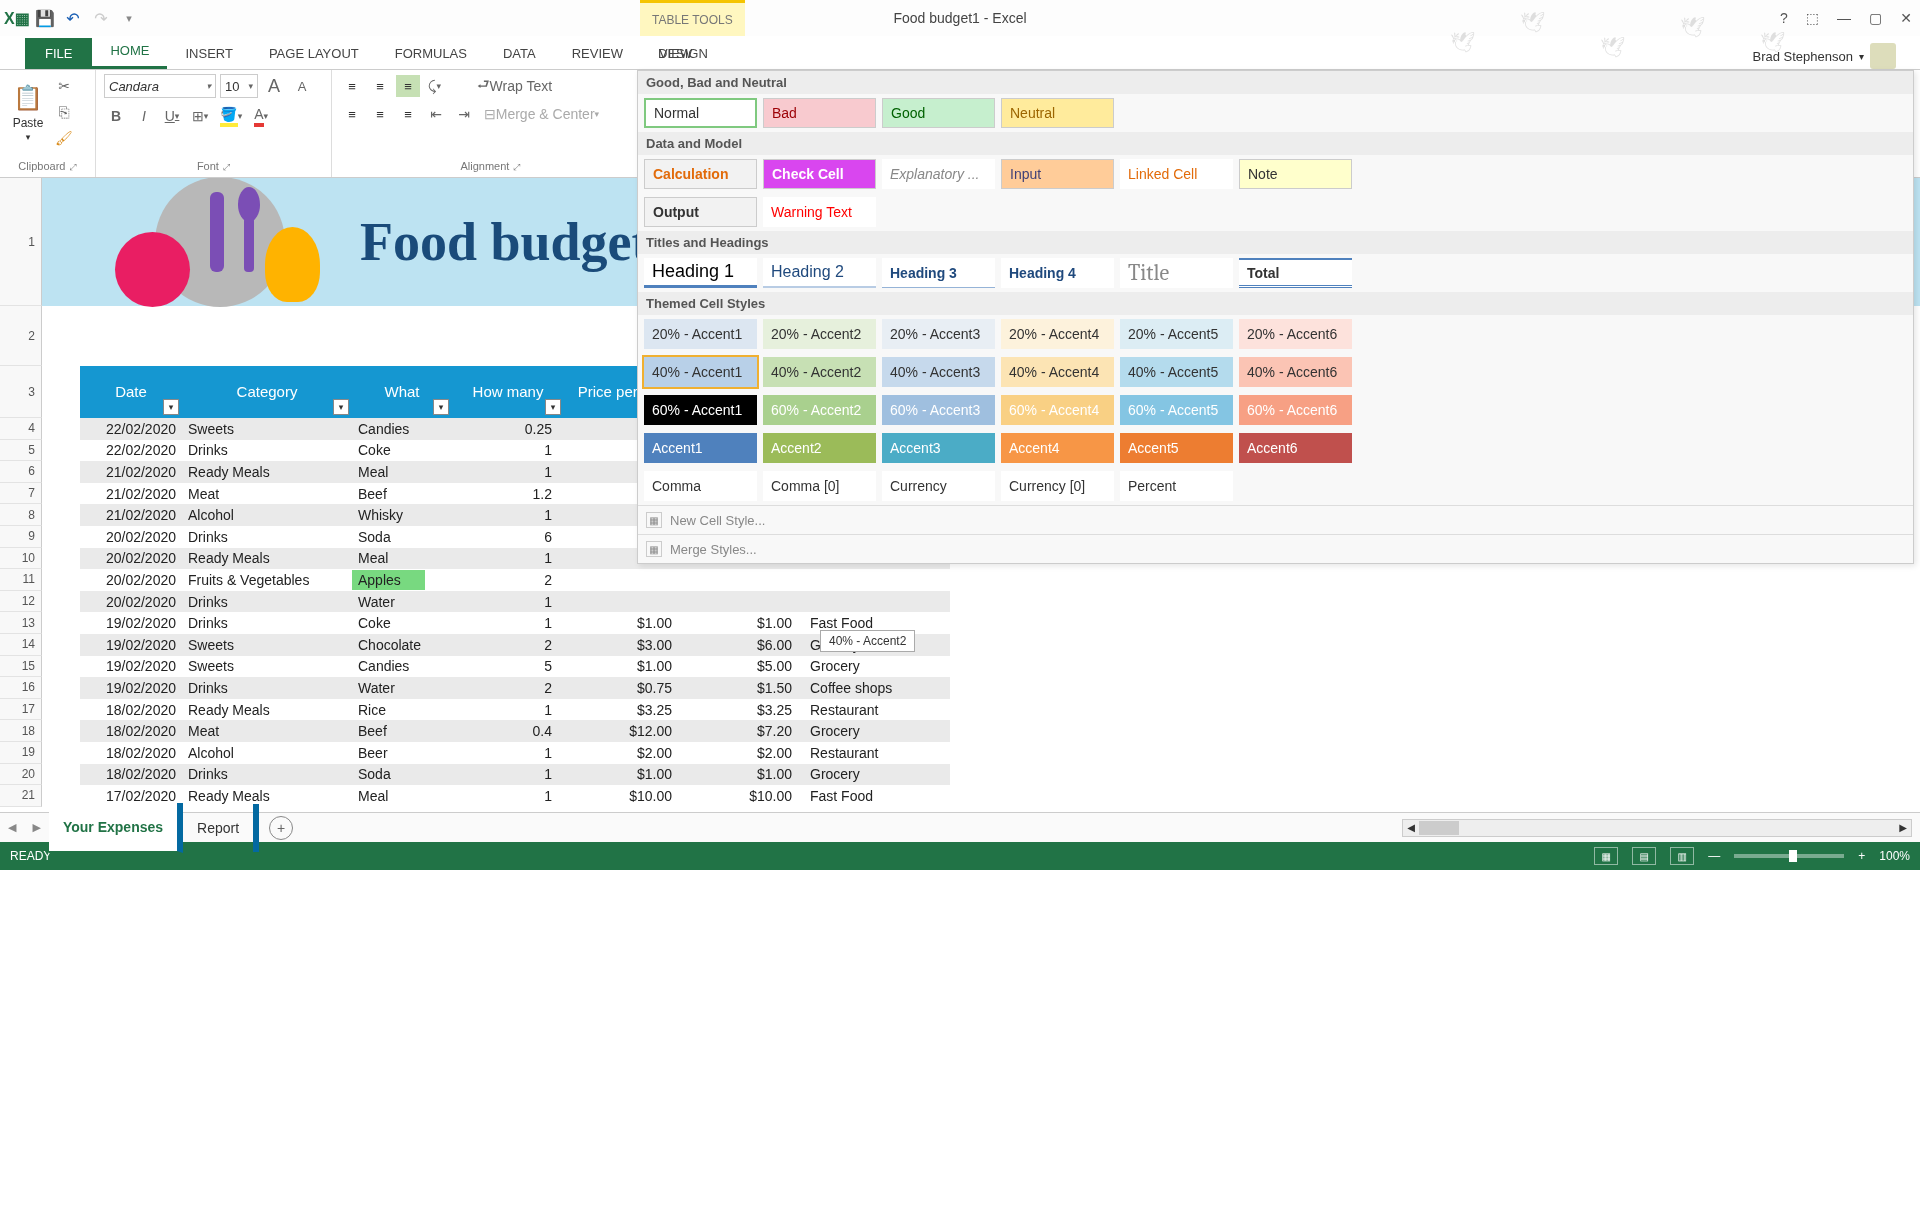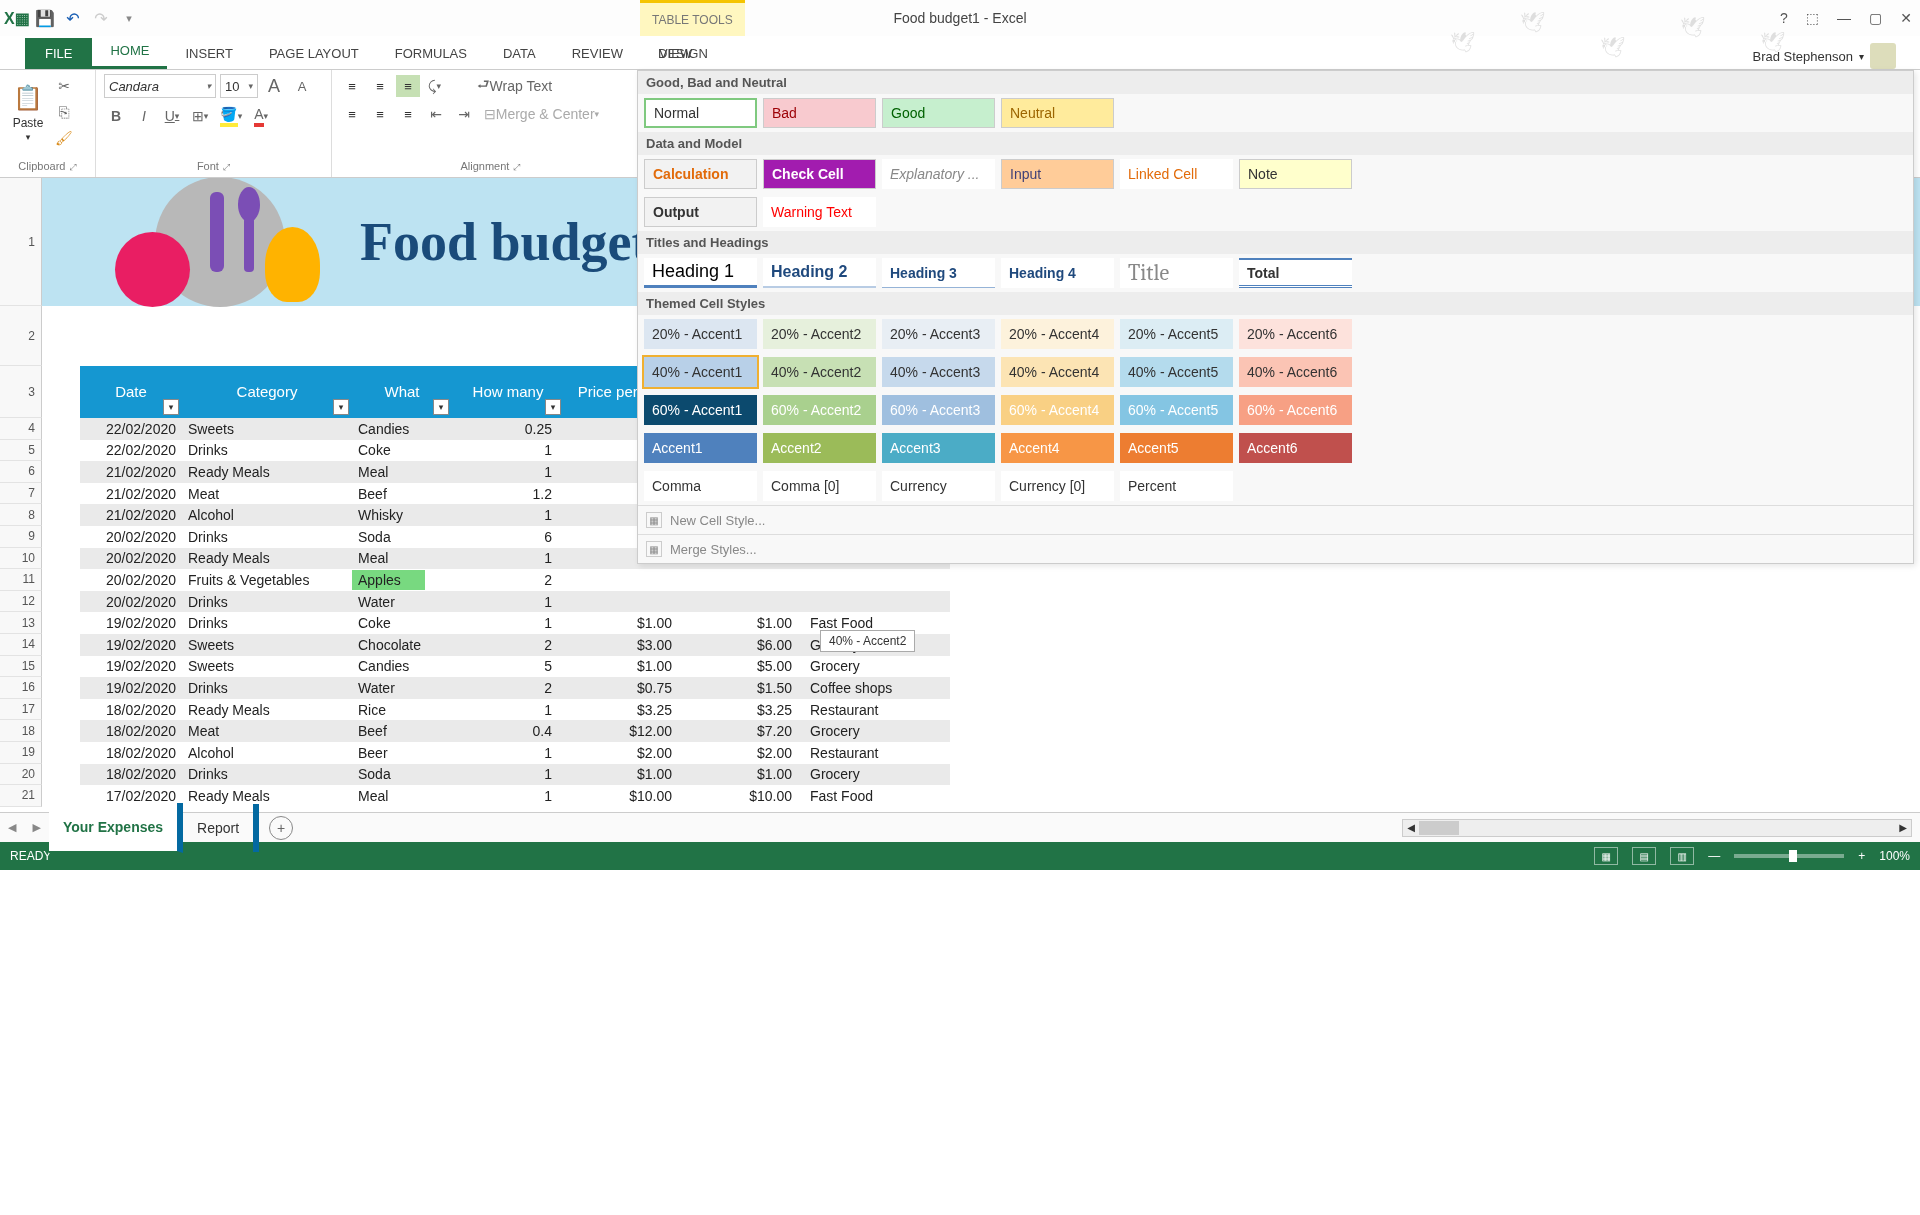--- a/index.html
+++ b/index.html
@@ -318,34 +318,34 @@
     <div class="cs-section-head">Good, Bad and Neutral</div>
     <div class="cs-row">
       <div class="cs-cell normal">Normal</div>
       <div class="cs-cell" style="background:#f8cacf;color:#9c0006">Bad</div>
       <div class="cs-cell" style="background:#c6efce;color:#006100">Good</div>
       <div class="cs-cell" style="background:#ffeb9c;color:#9c6500">Neutral</div>
     </div>
     <div class="cs-section-head">Data and Model</div>
     <div class="cs-row">
       <div class="cs-cell" style="color:#e26b0a;background:#f2f2f2;font-weight:600">Calculation</div>
-      <div class="cs-cell" style="background:#a21caf;color:#fff;font-weight:600">Check Cell</div>
+      <div class="cs-cell" style="background:#d946ef;color:#fff;font-weight:600">Check Cell</div>
       <div class="cs-cell" style="color:#888;font-style:italic;border:none">Explanatory ...</div>
       <div class="cs-cell" style="background:#ffcc99;color:#3f3f76">Input</div>
       <div class="cs-cell" style="color:#e26b0a;border:none">Linked Cell</div>
       <div class="cs-cell" style="background:#ffffcc">Note</div>
     </div>
     <div class="cs-row">
       <div class="cs-cell" style="font-weight:700;background:#f2f2f2">Output</div>
       <div class="cs-cell" style="color:#ff0000;border:none">Warning Text</div>
     </div>
     <div class="cs-section-head">Titles and Headings</div>
     <div class="cs-row">
       <div class="cs-cell" style="font-weight:400;font-size:18px;color:#000000;border:none;border-bottom:3px solid #4f81bd">Heading 1</div>
-      <div class="cs-cell" style="font-weight:700;font-size:16px;color:#1f497d;border:none;border-bottom:2px solid #b8cce4">Heading 2</div>
+      <div class="cs-cell" style="font-weight:400;font-size:16px;color:#1f497d;border:none;border-bottom:2px solid #b8cce4">Heading 2</div>
       <div class="cs-cell" style="font-weight:600;color:#1f497d;border:none;border-bottom:1.5px solid #95b3d7">Heading 3</div>
       <div class="cs-cell" style="font-weight:600;color:#1f497d;border:none">Heading 4</div>
       <div class="cs-cell" style="font-size:22px;color:#888;border:none;font-family:Cambria,serif">Title</div>
       <div class="cs-cell" style="font-weight:700;border:none;border-top:2px solid #4f81bd;border-bottom:3px double #4f81bd">Total</div>
     </div>
     <div class="cs-section-head">Themed Cell Styles</div>
     <div class="cs-row" id="cs-20">
         <div class="cs-cell" style="background: rgb(220, 230, 241); border: none; color: rgb(51, 51, 51);">20% - Accent1</div>
         <div class="cs-cell" style="background: rgb(230, 240, 220); border: none; color: rgb(51, 51, 51);">20% - Accent2</div>
         <div class="cs-cell" style="background: rgb(232, 238, 244); border: none; color: rgb(51, 51, 51);">20% - Accent3</div>
@@ -356,21 +356,21 @@
     <div class="cs-row" id="cs-40" style="position:relative">
       <div class="tooltip-float">40% - Accent2</div>
     <div class="cs-cell" style="background: rgb(184, 208, 232); border: none; color: rgb(51, 51, 51); outline: rgb(240, 176, 48) solid 2px;">40% - Accent1</div>
         <div class="cs-cell" style="background: rgb(199, 224, 180); border: none; color: rgb(51, 51, 51);">40% - Accent2</div>
         <div class="cs-cell" style="background: rgb(198, 217, 236); border: none; color: rgb(51, 51, 51);">40% - Accent3</div>
         <div class="cs-cell" style="background: rgb(252, 228, 180); border: none; color: rgb(51, 51, 51);">40% - Accent4</div>
         <div class="cs-cell" style="background: rgb(180, 219, 237); border: none; color: rgb(51, 51, 51);">40% - Accent5</div>
         <div class="cs-cell" style="background: rgb(251, 196, 180); border: none; color: rgb(51, 51, 51);">40% - Accent6</div>
       </div>
     <div class="cs-row" id="cs-60">
-        <div class="cs-cell" style="background: #0c4a6e; border: none; color: rgb(255, 255, 255); text-align: center;">60% - Accent1</div>
+        <div class="cs-cell" style="background: #000000; border: none; color: rgb(255, 255, 255); text-align: center;">60% - Accent1</div>
         <div class="cs-cell" style="background: rgb(169, 208, 142); border: none; color: rgb(255, 255, 255);">60% - Accent2</div>
         <div class="cs-cell" style="background: rgb(159, 191, 223); border: none; color: rgb(255, 255, 255);">60% - Accent3</div>
         <div class="cs-cell" style="background: rgb(249, 208, 132); border: none; color: rgb(255, 255, 255);">60% - Accent4</div>
         <div class="cs-cell" style="background: rgb(132, 197, 227); border: none; color: rgb(255, 255, 255);">60% - Accent5</div>
         <div class="cs-cell" style="background: rgb(247, 160, 132); border: none; color: rgb(255, 255, 255);">60% - Accent6</div>
       </div>
     <div class="cs-row" id="cs-acc">
         <div class="cs-cell" style="background: rgb(79, 129, 189); border: none; color: rgb(255, 255, 255);">Accent1</div>
         <div class="cs-cell" style="background: rgb(155, 187, 89); border: none; color: rgb(255, 255, 255);">Accent2</div>
         <div class="cs-cell" style="background: rgb(75, 172, 198); border: none; color: rgb(255, 255, 255);">Accent3</div>

